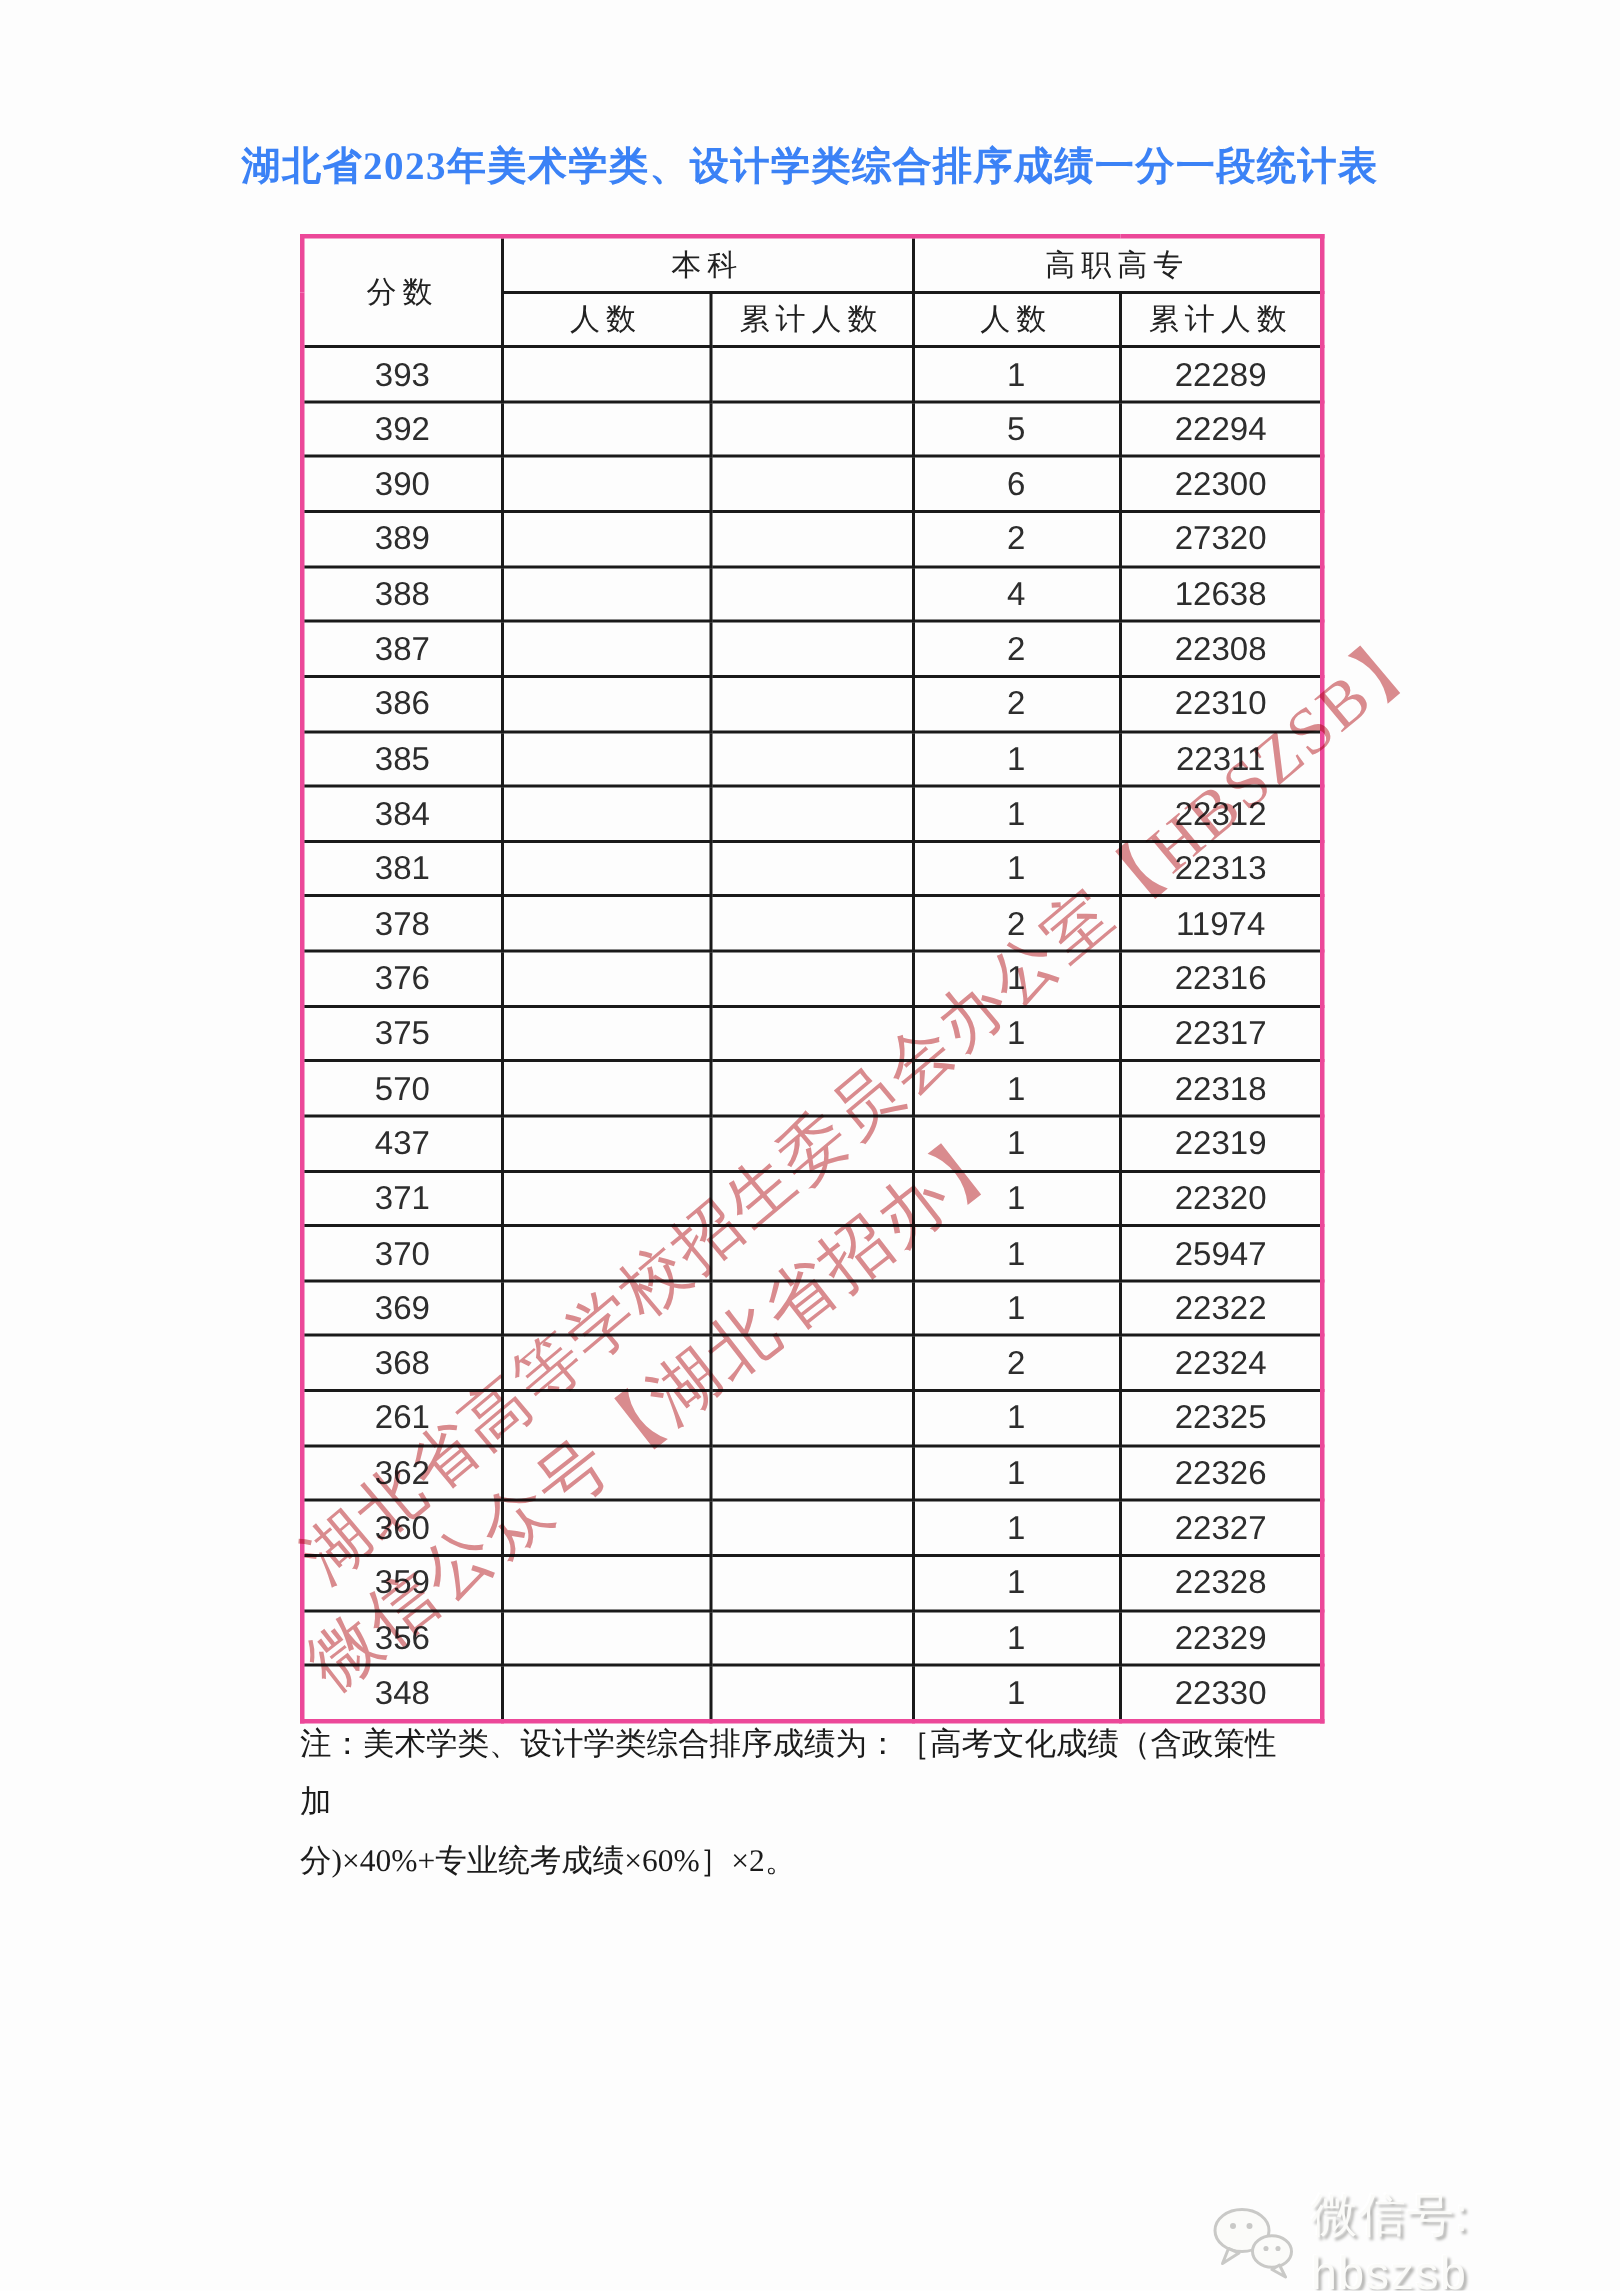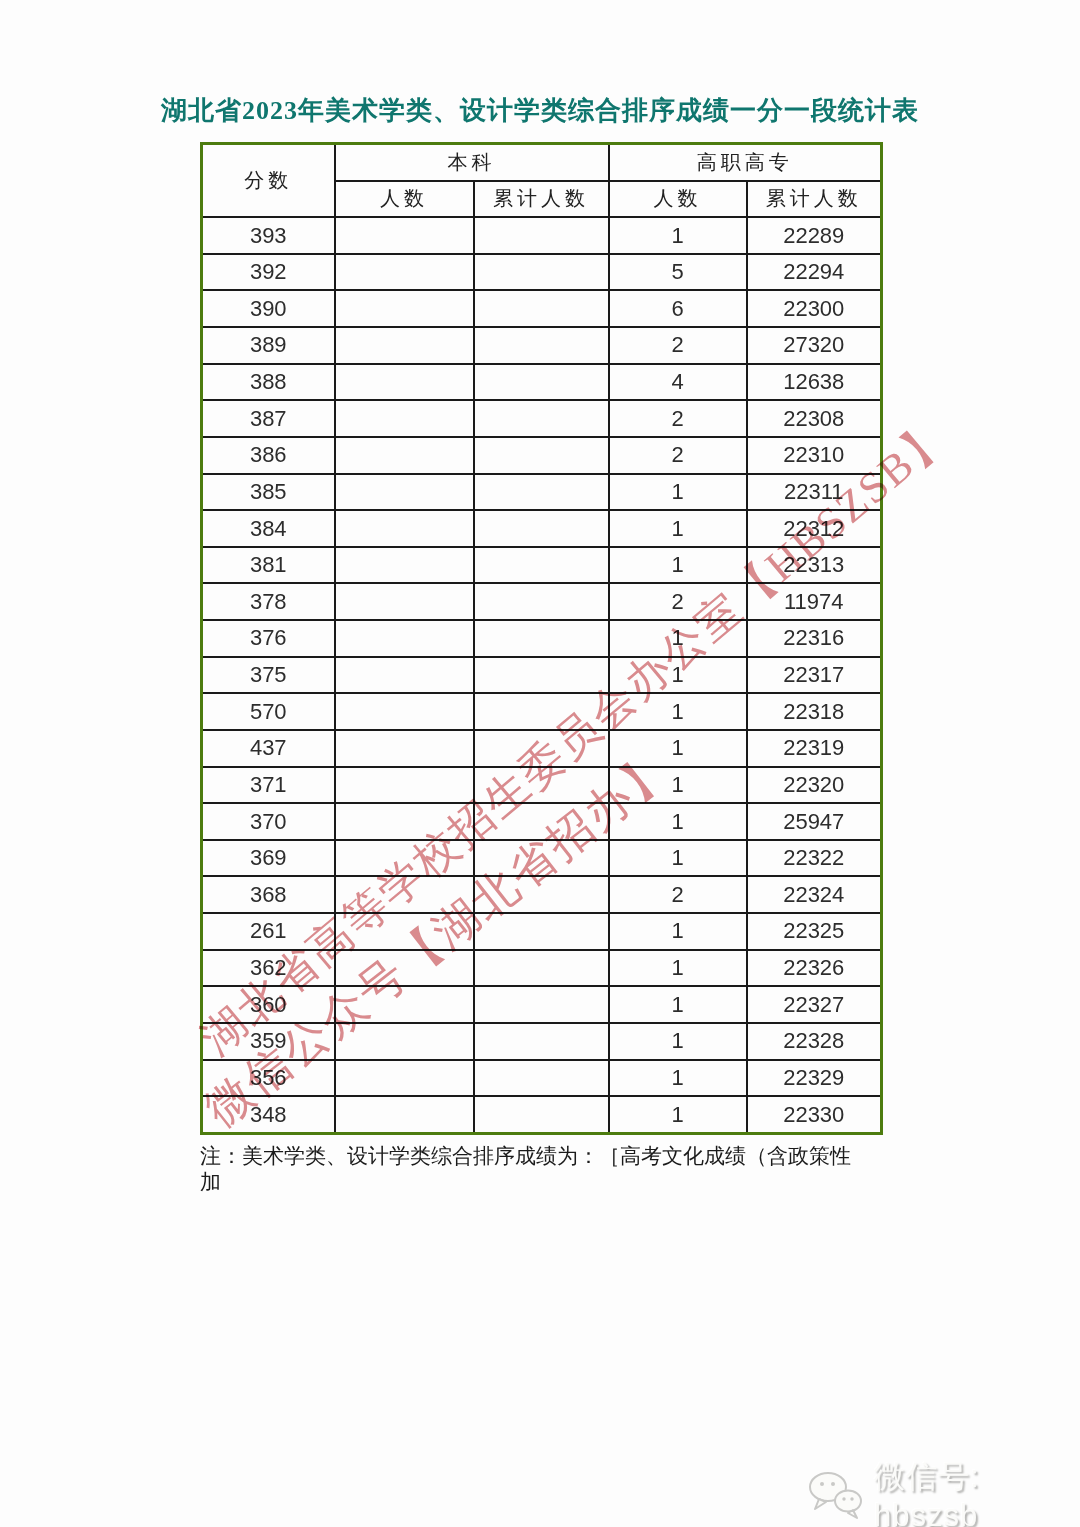--- a/index.html
+++ b/index.html
@@ -17,31 +17,31 @@
   .page-title {
     position: absolute;
     top: 93px;
     left: 0;
     width: 1080px;
     margin: 0;
     text-align: center;
     font-family: "Liberation Serif", "DejaVu Serif", serif;
     font-size: 26px;
     font-weight: bold;
-    color: #0f766e;
+    color: #3b82f6;
     letter-spacing: 1px;
   }
   table.score-table {
     position: absolute;
     left: 200px;
-    top: 142px;
+    top: 156px;
     width: 680px;
     border-collapse: collapse;
     table-layout: fixed;
-    border: 3px solid #4d7c0f;
+    border: 3px solid #ec4899;
   }
   .score-table th, .score-table td {
     border: 2px solid #1a1a1a;
     padding: 0;
     text-align: center;
     vertical-align: middle;
     overflow: hidden;
   }
   .score-table th {
     height: 34.6px;
@@ -57,21 +57,21 @@
     color: #2d2d2d;
   }
   .note {
     position: absolute;
     left: 200px;
     top: 1143px;
     width: 662px;
     margin: 0;
     font-family: "Liberation Serif", "DejaVu Serif", serif;
     font-size: 21px;
-    line-height: 26px;
+    line-height: 39px;
     color: #1b1b1b;
   }
   .watermark {
     position: absolute;
     white-space: nowrap;
     transform-origin: 0 50%;
     font-family: "Liberation Serif", "DejaVu Serif", serif;
     pointer-events: none;
     mix-blend-mode: multiply;
     opacity: 0.72;
@@ -305,20 +305,21 @@
         <td></td>
         <td></td>
         <td>1</td>
         <td>22330</td>
       </tr>
     </tbody>
 </table>
 
 <p class="note">
   <span>注：美术学类、设计学类综合排序成绩为：［高考文化成绩（含政策性加</span><br>
+  <span>分)×40%+专业统考成绩×60%］×2。</span>
 </p>
 
 <div class="watermark wm1" style="color: rgb(205, 95, 100);">湖北省高等学校招生委员会办公室【HBSZSB】</div>
 <div class="watermark wm2" style="color: rgb(205, 95, 100);">微信公众号【湖北省招办】</div>
 
 <div class="wechat-footer">
   <span style="display:inline-block;line-height:0;">
     <svg width="58" height="50" viewBox="0 0 58 50">
       <g fill="#fbfbf9" stroke="#c9c9c7" stroke-width="2">
         <ellipse cx="22" cy="17" rx="18" ry="14"></ellipse>

